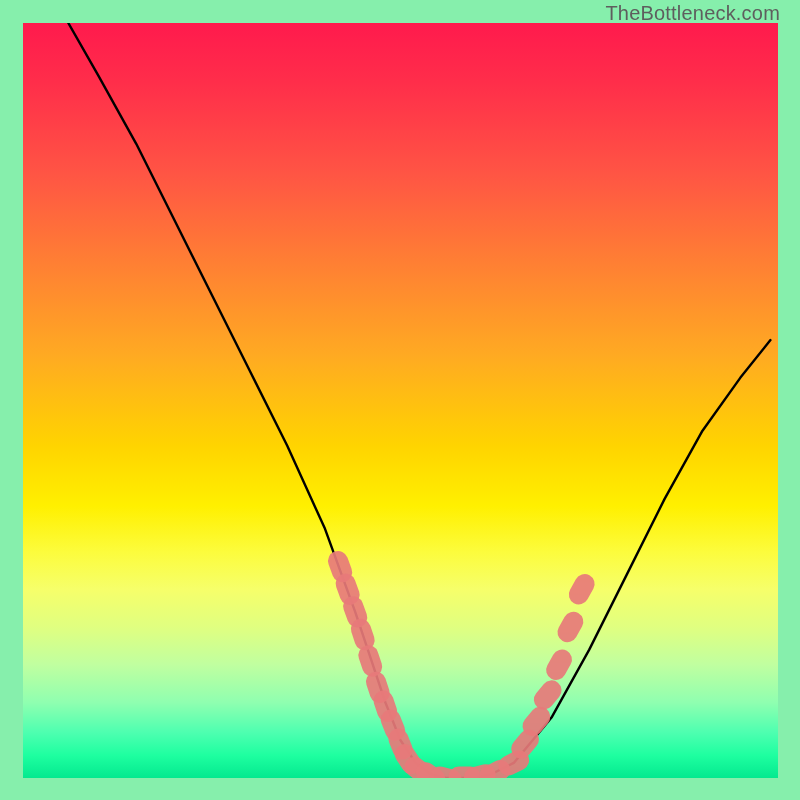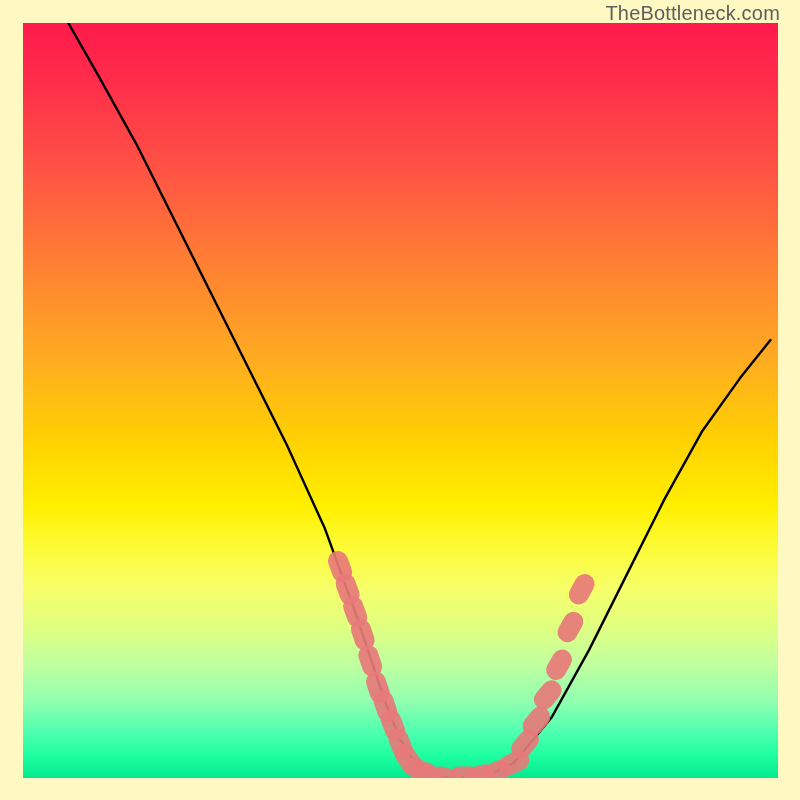--- a/index.html
+++ b/index.html
@@ -1,21 +1,21 @@
 <!DOCTYPE html>
 <html><head>
 <meta charset="utf-8">
 <style>
   * { margin: 0; padding: 0; box-sizing: border-box; }
   html, body { width: 800px; height: 800px; overflow: hidden; background: #000; }
   .chart-container {
     position: relative;
     width: 800px;
     height: 800px;
-    background: #fef9c3;
+    background: #86efac;
   }
   .plot-area {
     position: absolute;
     left: 23px;
     top: 23px;
     width: 755px;
     height: 755px;
     background: linear-gradient(to bottom,
       #ff1a4d 0%,
       #ff2e4a 8%,

